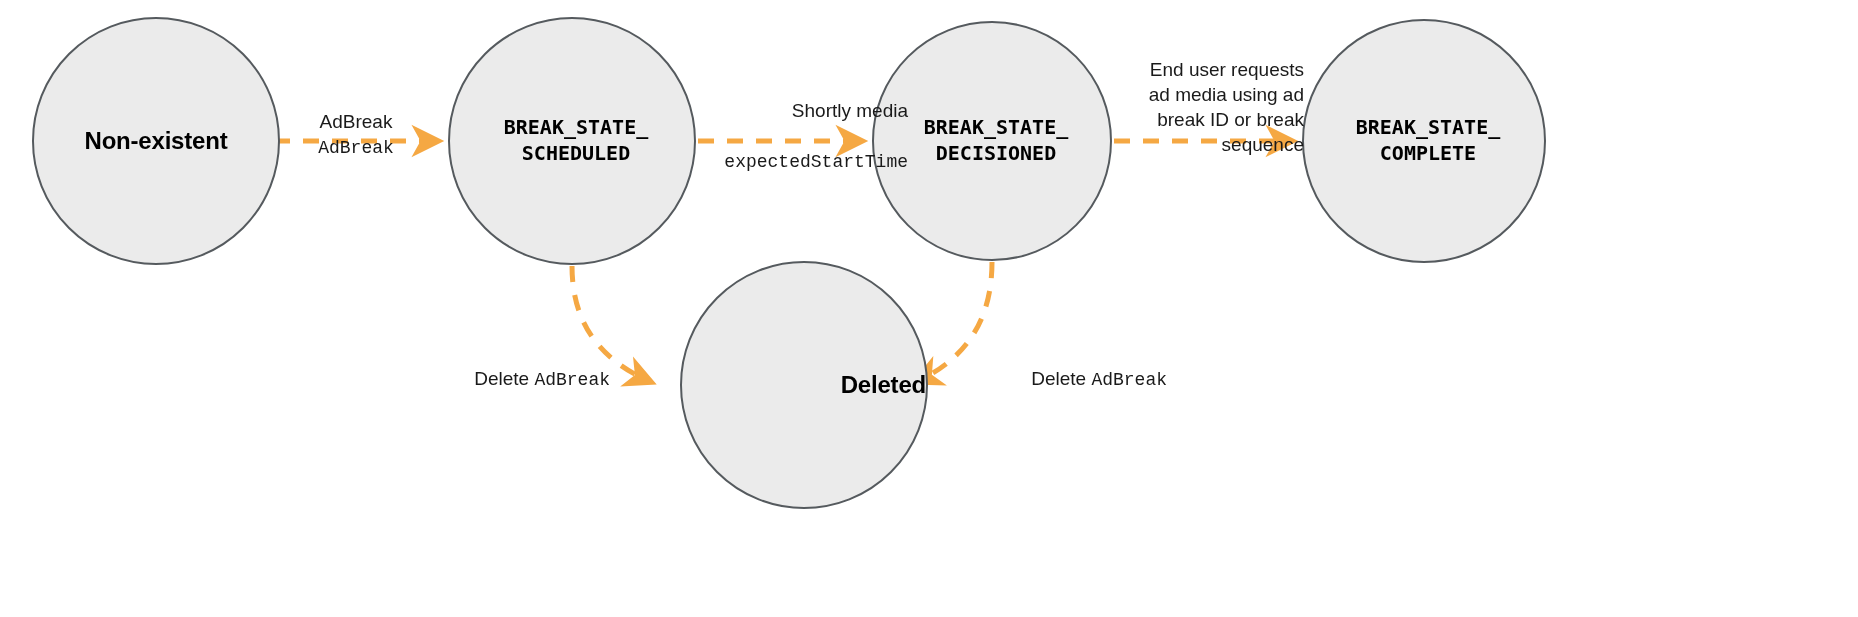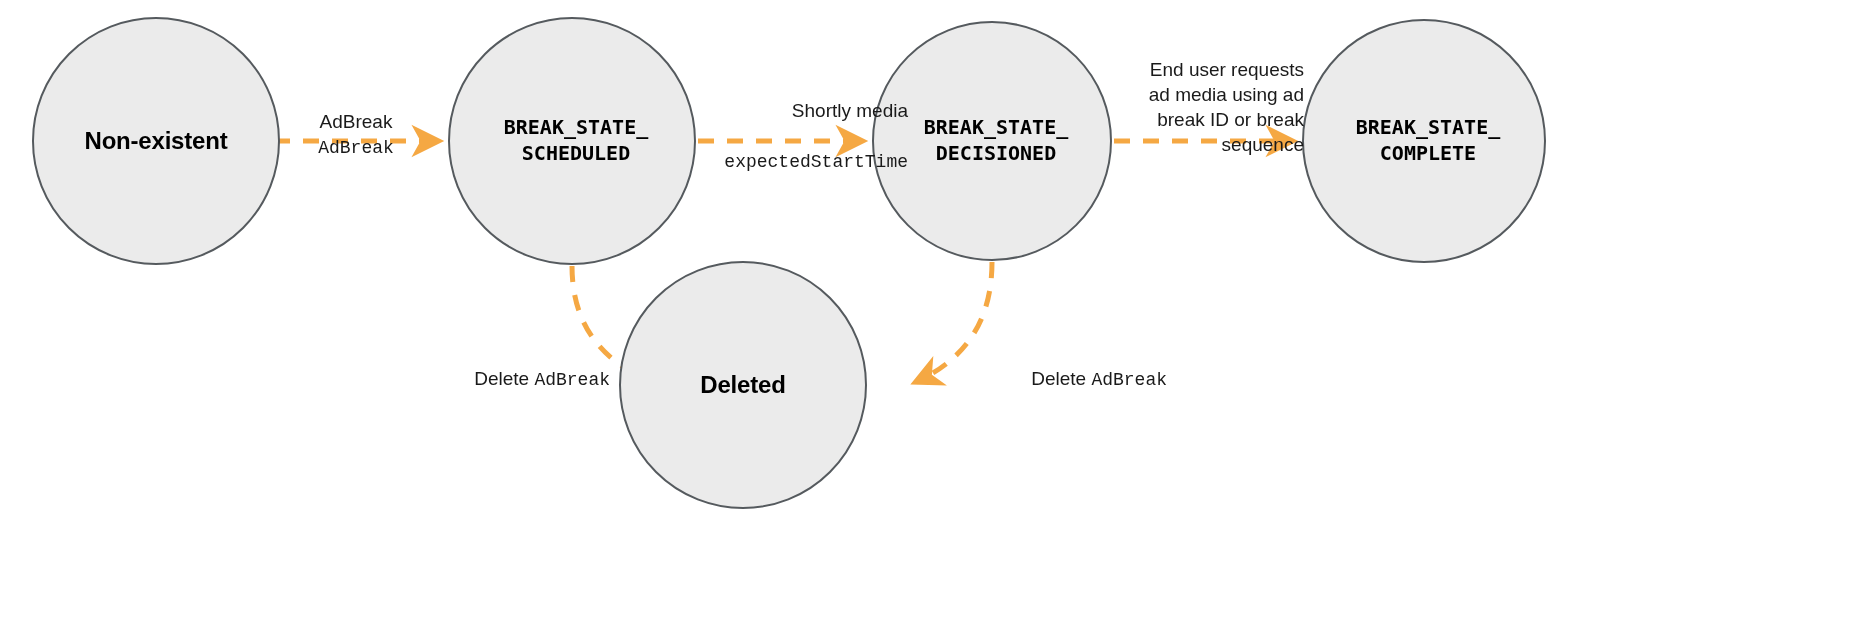--- a/index.html
+++ b/index.html
@@ -101,21 +101,21 @@
   <div class="node" style="left:872px; top:21px; width:240px; height:240px;">
     <span class="node-label label-mono">BREAK_STATE_
 DECISIONED</span>
   </div>
 
   <div class="node" style="left:1302px; top:19px; width:244px; height:244px;">
     <span class="node-label label-mono">BREAK_STATE_
 COMPLETE</span>
   </div>
 
-  <div class="node" style="left:619px; top:261px; width:248px; height:248px;">
+  <div class="node" style="left:680px; top:261px; width:248px; height:248px;justify-content:flex-end;">
     <span class="node-label label-sans">Deleted</span>
   </div>
 
   <div class="edge-label el-center" style="left:282px; top:84px; width:148px;">
     <span>AdBreak </span><span class="mono">AdBreak</span>
   </div>
 
   <div class="edge-label el-left" style="left:708px; top:73px; width:200px;">
     <span>Shortly media</span><br>
     <span class="mono">expectedStartTime</span>

